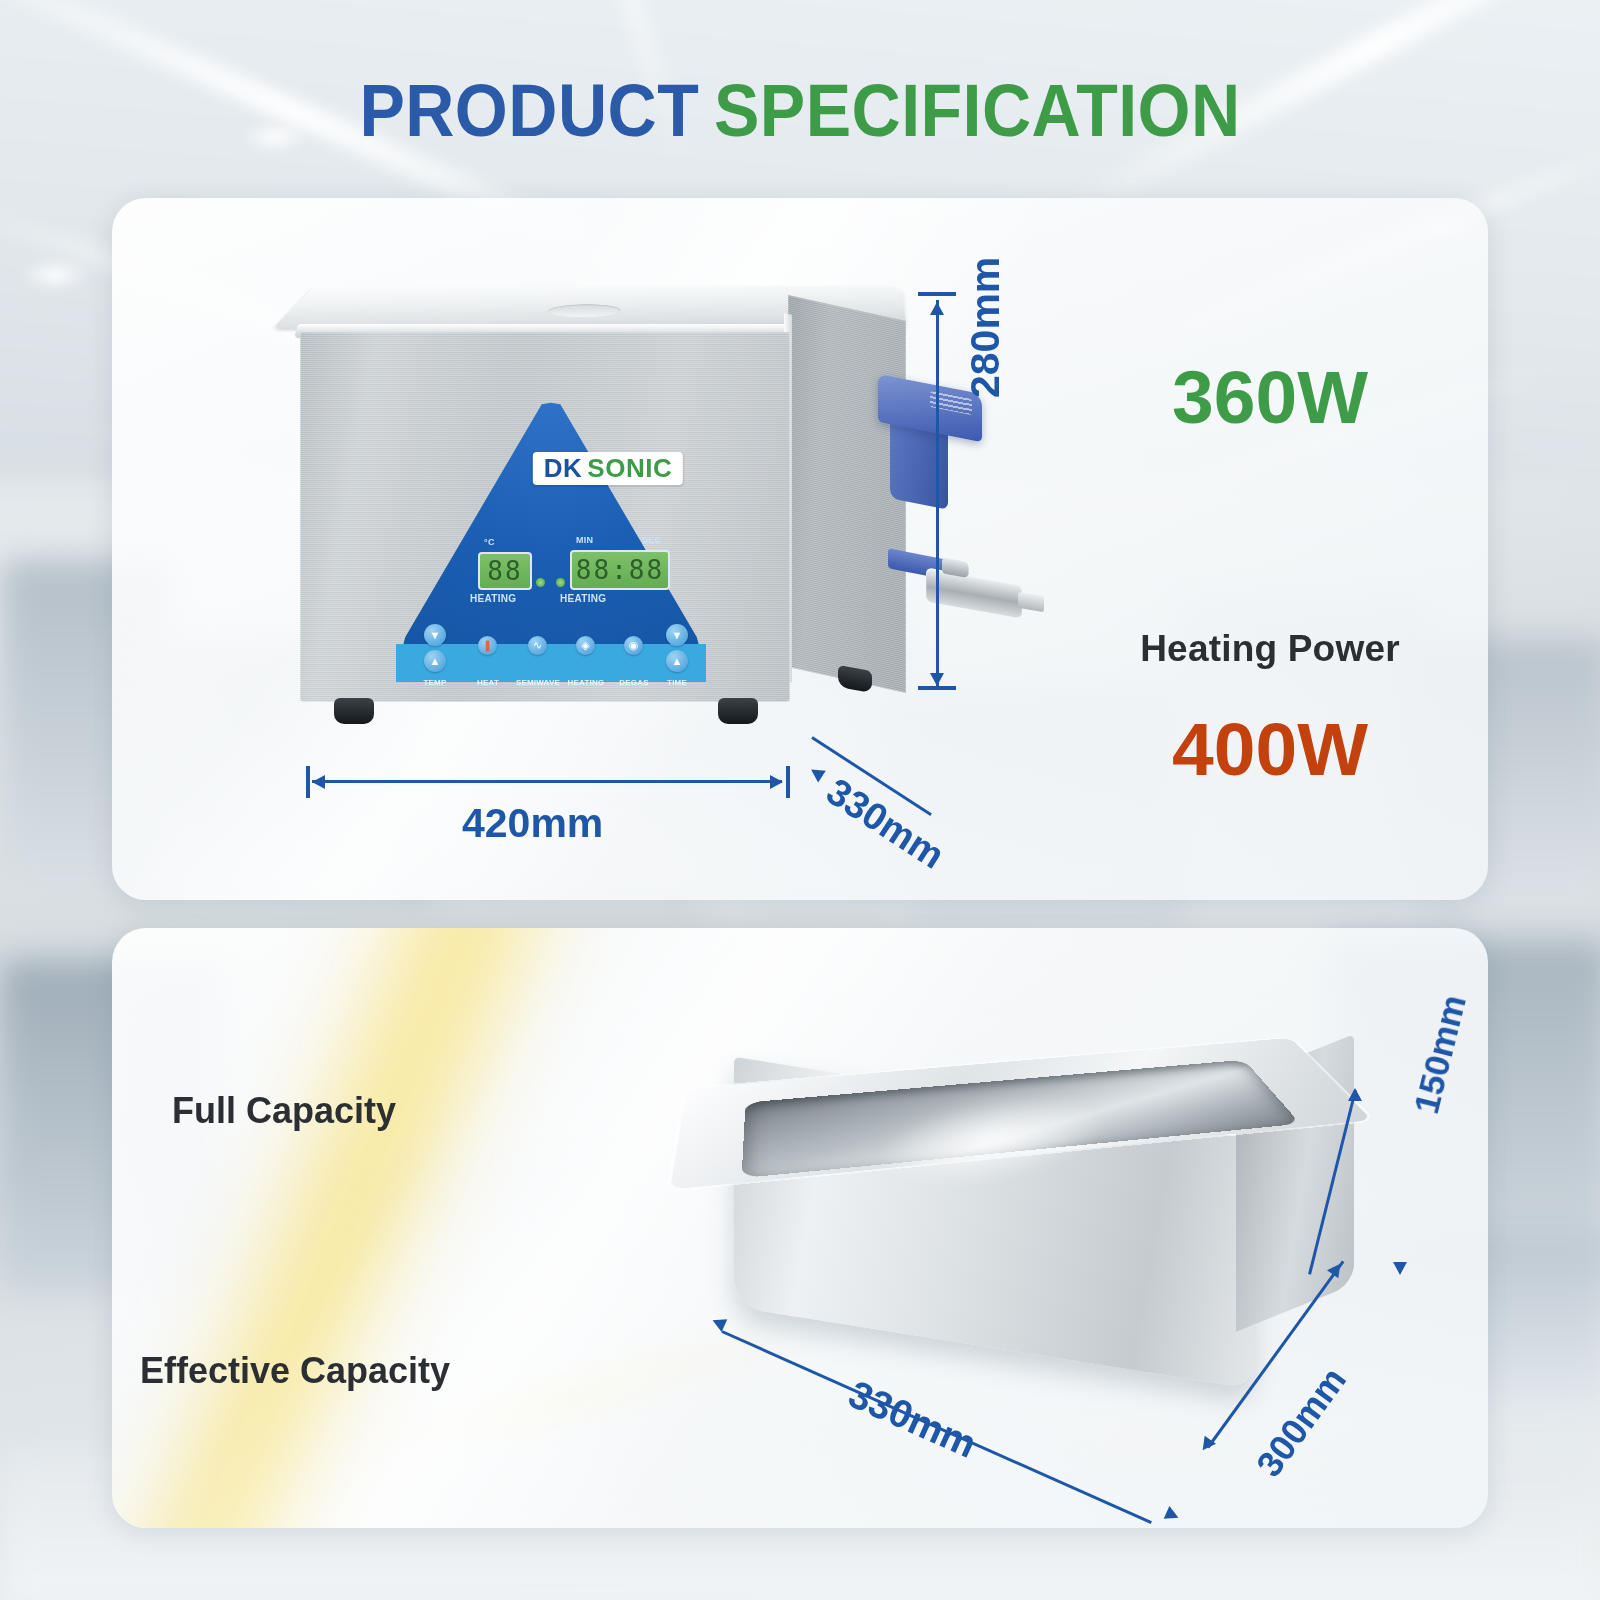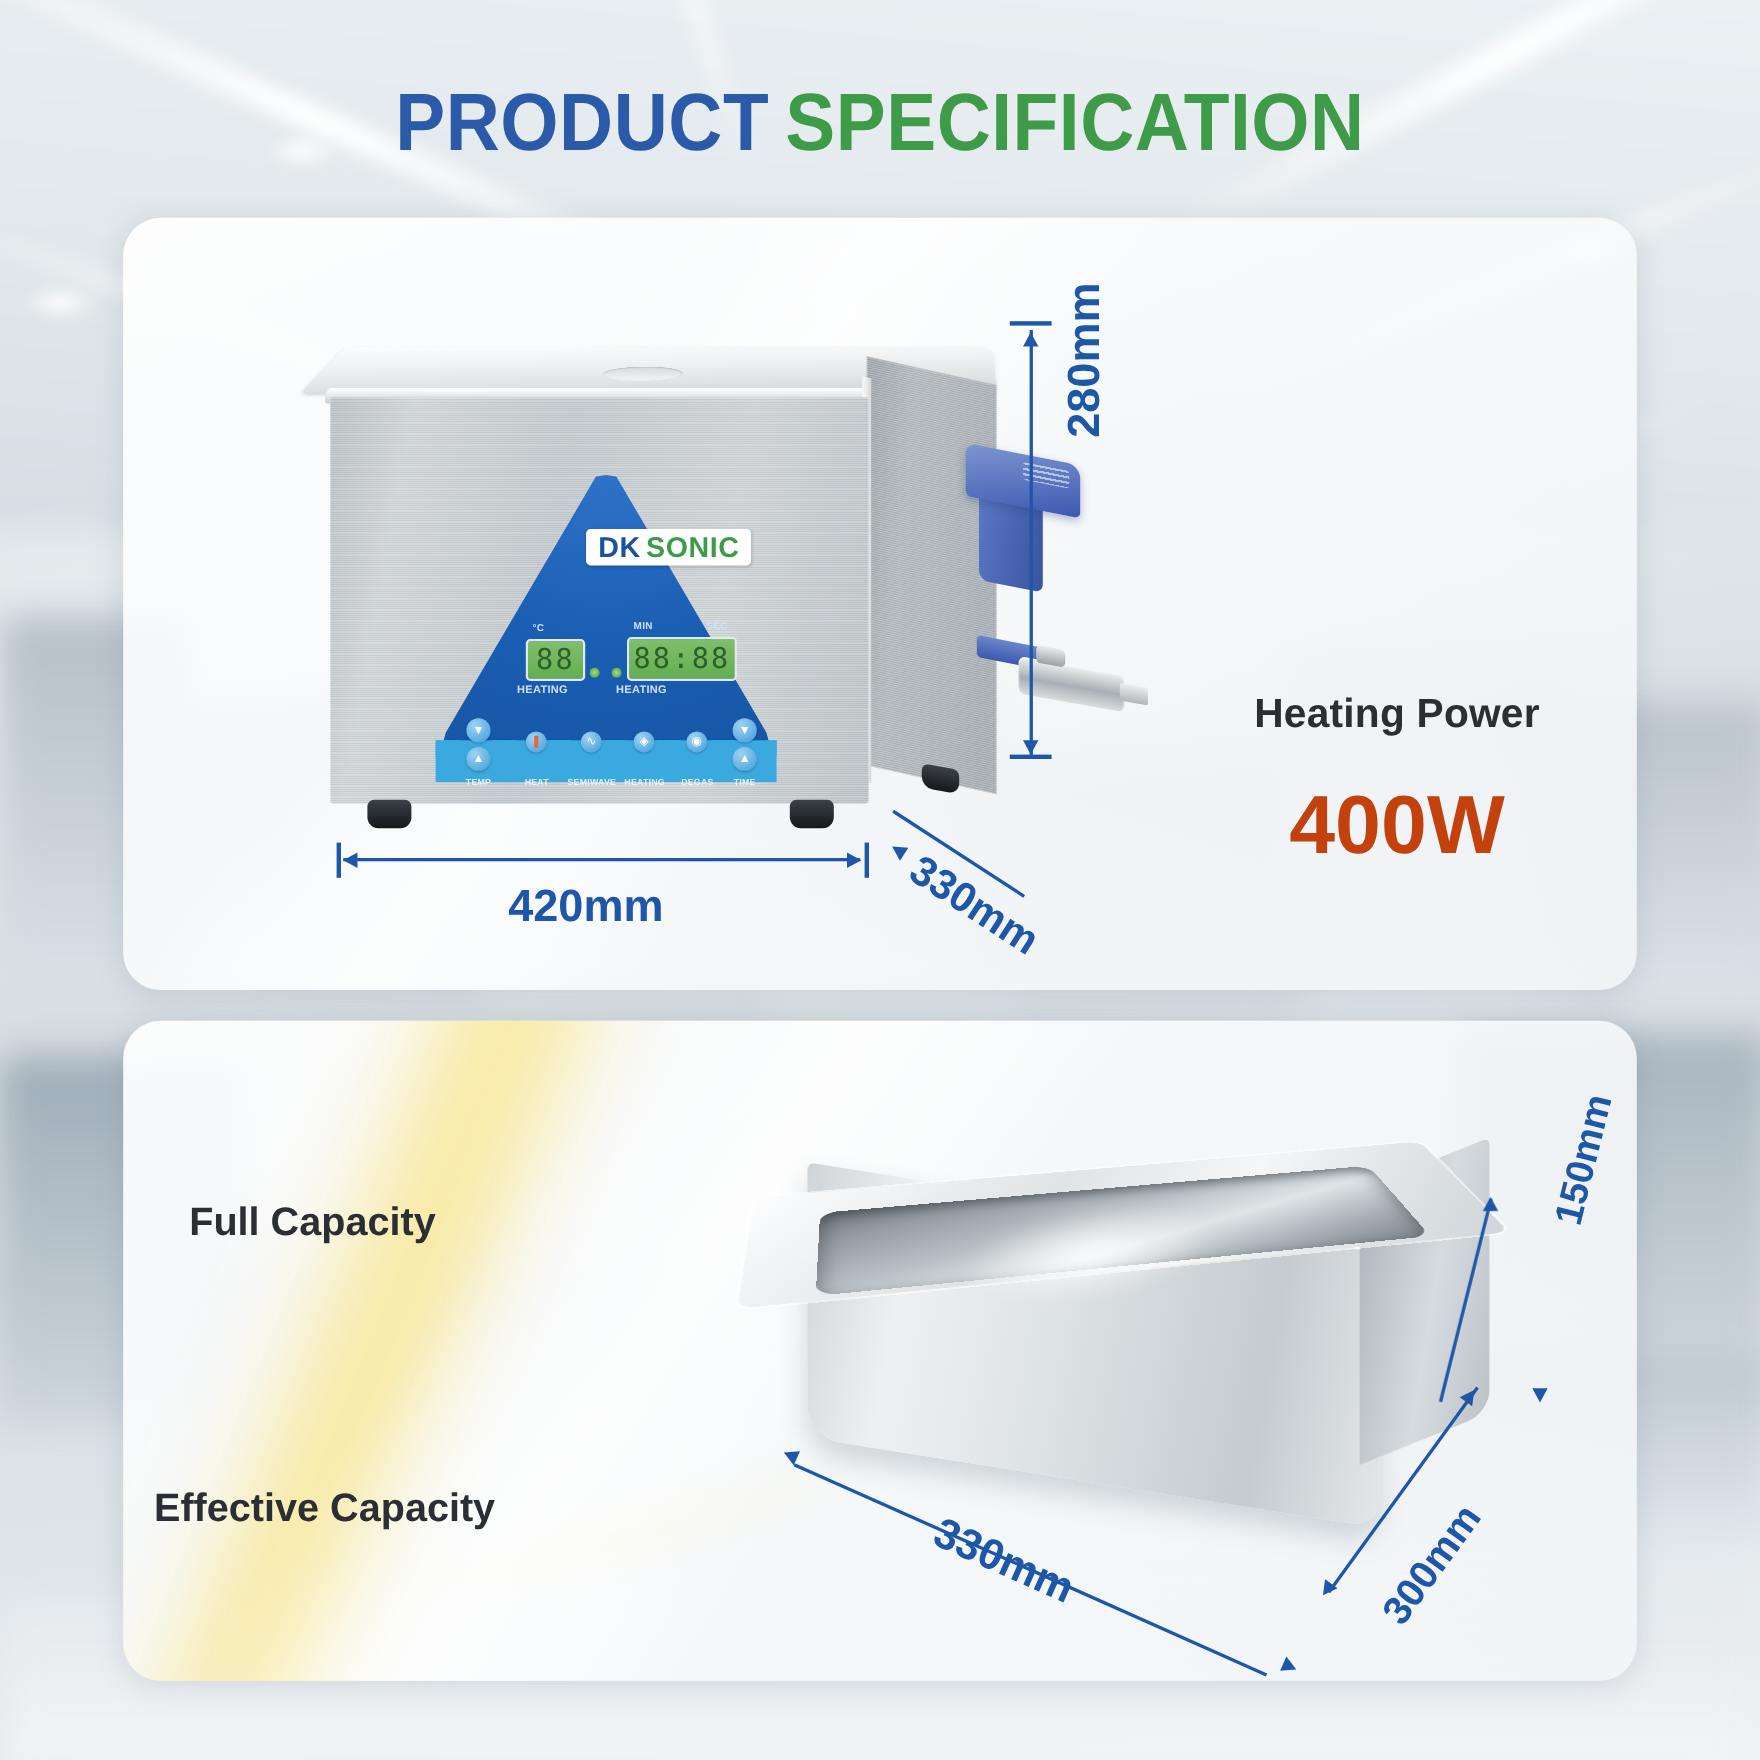--- a/index.html
+++ b/index.html
@@ -88,21 +88,21 @@
   
   .spec { position:absolute; z-index:6; text-align:center; width:460px; left:1040px; }
   .spec .lbl { font-size:37px; font-weight:bold; color:#2b2f33; letter-spacing:.2px; }
   .spec .val { font-size:75px; font-weight:bold; line-height:1; margin-top:42px; }
   .val.green { color:#3E9B47; }
   .val.blue  { color:#c2410c; }
   #spec-ultrasonic { top:318px; }
   #spec-heating    { top:628px; }
 
   
-  #machine { position:absolute; left:278px; top:285px; width:660px; height:500px; z-index:6; }
+  #machine { position:absolute; left:278px; top:256px; width:660px; height:500px; z-index:6; }
   .mc-lid {
     position:absolute; left:16px; top:10px; width:610px; height:82px;
     background:linear-gradient(178deg,#fcfdfd 0%,#eef1f2 40%,#dfe3e5 72%,#cbd0d3 100%);
     border-radius:8px 16px 10px 10px;
     transform:perspective(900px) rotateX(58deg) skewX(-13deg);
     box-shadow:0 2px 4px rgba(0,0,0,.12);
   }
   .mc-lid .dimple {
     position:absolute; left:42%; top:44%; width:72px; height:24px; border-radius:50%;
     background:linear-gradient(180deg,#d5dadd,#f2f4f5);
@@ -449,20 +449,21 @@
 <div class="tick" style="left:786px; top:766px; width:4px; height:32px;"></div>
 <div class="arw" style="left:312px; top:775px; border-right:13px solid #1e56a8; border-left:none; border-top:7px solid transparent; border-bottom:7px solid transparent;"></div>
 <div class="arw" style="left:770px; top:775px; border-left:13px solid #1e56a8; border-right:none; border-top:7px solid transparent; border-bottom:7px solid transparent;"></div>
 <div class="dim" id="dim-420">420mm</div>
 
 <div class="dline" style="left:812px; top:736px; width:142px; height:3px; transform:rotate(33deg); transform-origin:left center;"></div>
 <div class="arw" style="left:810px; top:766px; border-right:13px solid #1e56a8; border-left:none; border-top:7px solid transparent; border-bottom:7px solid transparent; transform:rotate(33deg);"></div>
 <div class="dim" id="dim-330a">330mm</div>
 
 <div class="spec" id="spec-ultrasonic">
+  <div class="val green">360W</div>
 </div>
 <div class="spec" id="spec-heating">
   <div class="lbl">Heating  Power</div>
   <div class="val blue">400W</div>
 </div>
 
 <div class="card" id="card-bottom">
   <div class="ystripe"></div>
   <div class="sheen"></div>
 </div>

